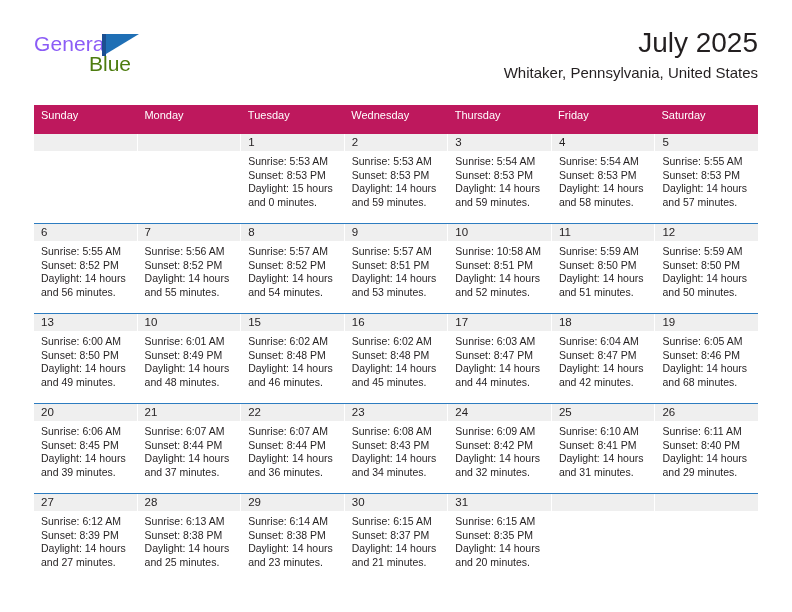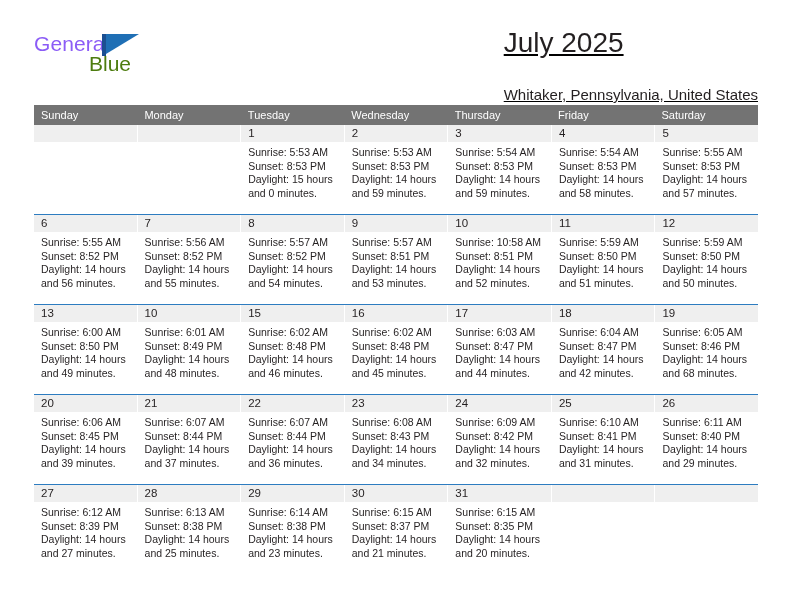--- a/index.html
+++ b/index.html
@@ -75,49 +75,48 @@
     width: 0;
     height: 0;
     border-top: 20px solid #1f6fb5;
     border-right: 33px solid transparent;
   }
 
   .title-block {
     position: absolute;
     right: 0;
     top: 0;
-    text-align: left;
-    text-decoration: underline;
+    text-align: right;
   }
   .month-title {
     font-size: 28px;
     font-weight: normal;
     color: #231f20;
     line-height: 34px;
     white-space: nowrap;
   }
   .location {
     font-size: 15px;
     color: #231f20;
     line-height: 22px;
-    margin-top: 24px;
+    margin-top: 2px;
     white-space: nowrap;
   }
 
   
   .calendar {
     position: absolute;
     left: 34px;
     top: 105px;
     width: 724px;
   }
   .cal-head {
     display: flex;
-    background: #737373;
-    height: 20px;
+    background: #be185d;
+    height: 29px;
   }
   .cal-head .dow {
     flex: 1 1 0;
     color: #ffffff;
     font-size: 11px;
     line-height: 20px;
     padding-left: 7px;
     box-sizing: border-box;
     white-space: nowrap;
   }

